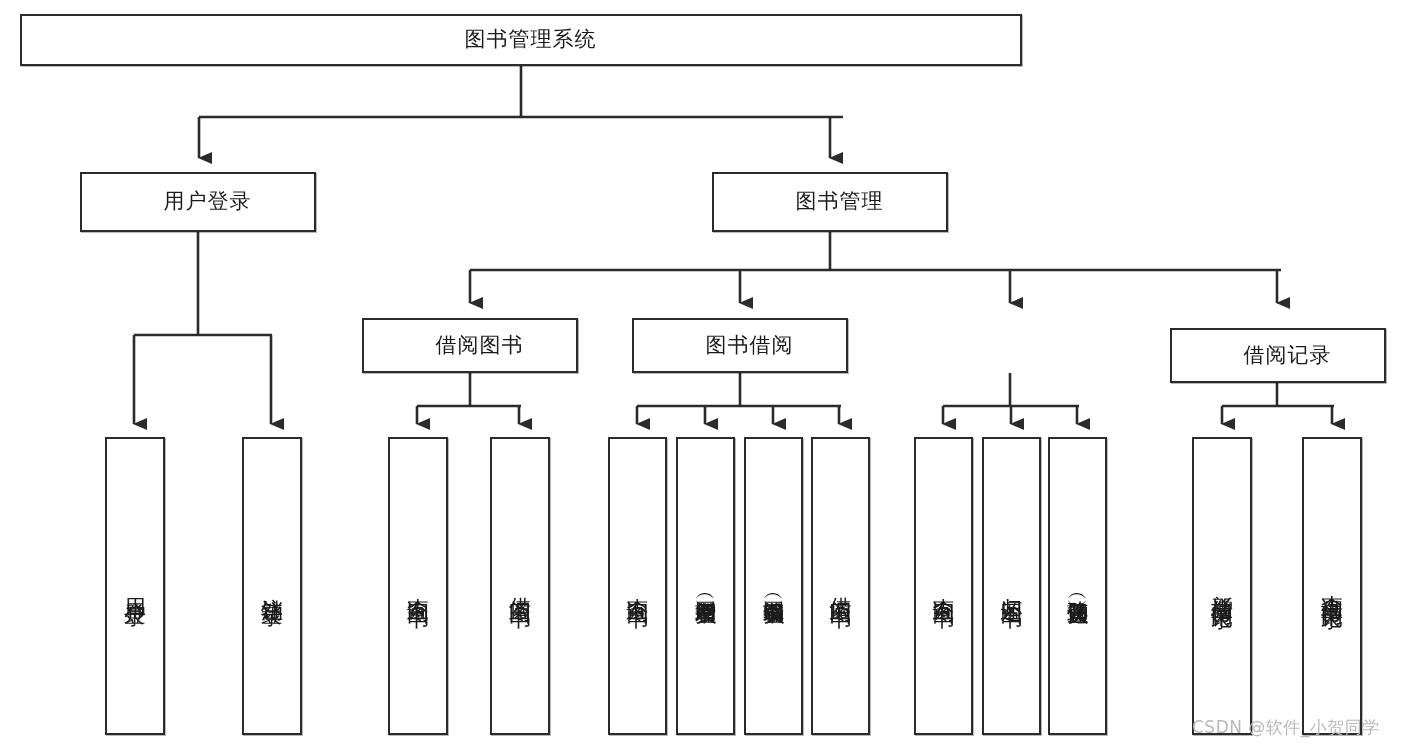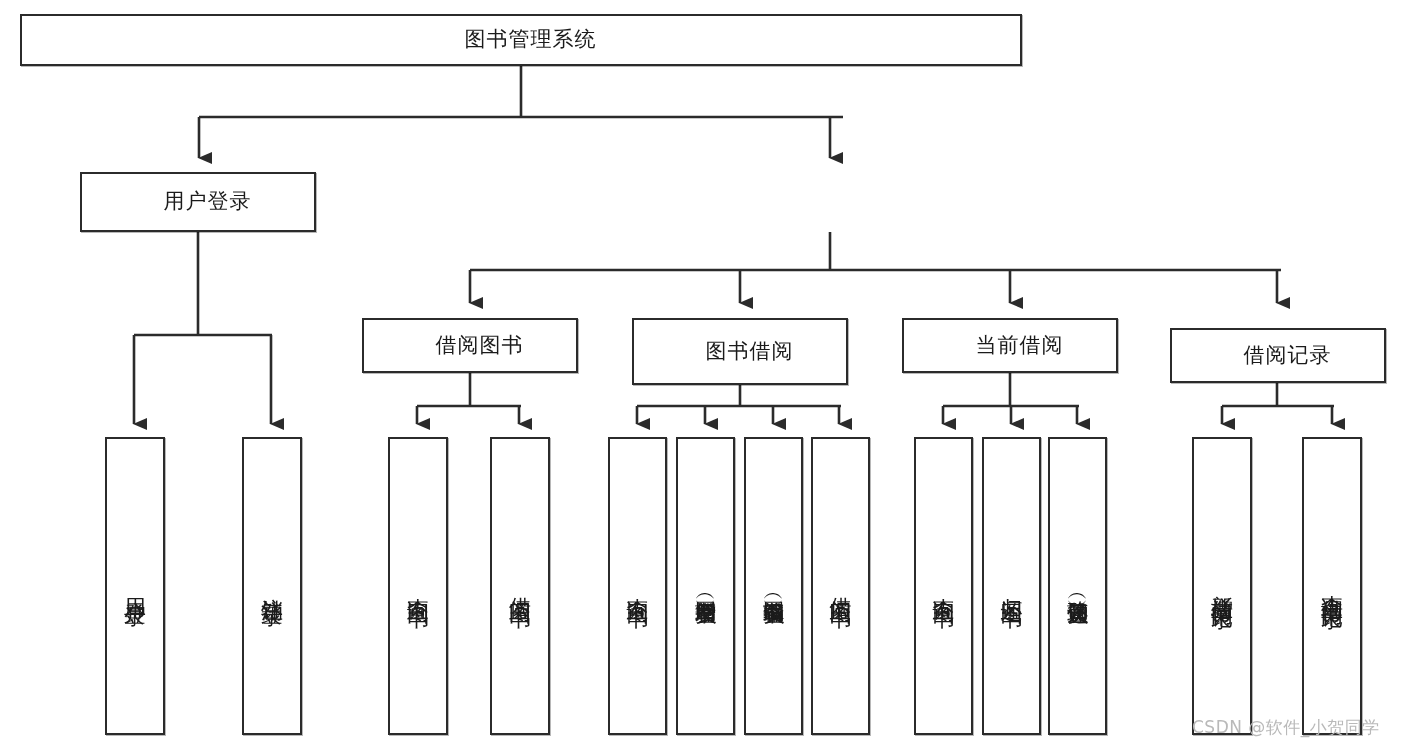--- a/index.html
+++ b/index.html
@@ -109,29 +109,29 @@
     </g>
   </svg>
 
   <div class="node horiz" style="left:20px;top:14px;width:1002px;height:52px;">
     <span>图书管理系统</span>
   </div>
 
   <div class="node horiz" style="left:80px;top:172px;width:236px;height:60px;">
     <span>用户登录</span>
   </div>
+  <div class="node horiz" style="left:712px;top:172px;width:236px;height:60px;">
+    <span>图书管理</span>
+  </div>
 
   <div class="node horiz" style="left:362px;top:318px;width:216px;height:55px;">
     <span>借阅图书</span>
   </div>
-  <div class="node horiz" style="left:632px;top:318px;width:216px;height:67px;">
+  <div class="node horiz" style="left:632px;top:318px;width:216px;height:55px;">
     <span>图书借阅</span>
-  </div>
-  <div class="node horiz" style="left:902px;top:318px;width:216px;height:55px;">
-    <span>当前借阅</span>
   </div>
   <div class="node horiz" style="left:1170px;top:318px;width:216px;height:55px;margin-top:10px;">
     <span>借阅记录</span>
   </div>
 
   <div class="node vert" style="left:105px;top:437px;width:60px;height:298px;">
     <span class="vtext">用户登录</span>
   </div>
   <div class="node vert" style="left:242px;top:437px;width:60px;height:298px;">
     <span class="vtext">注销登录</span>

